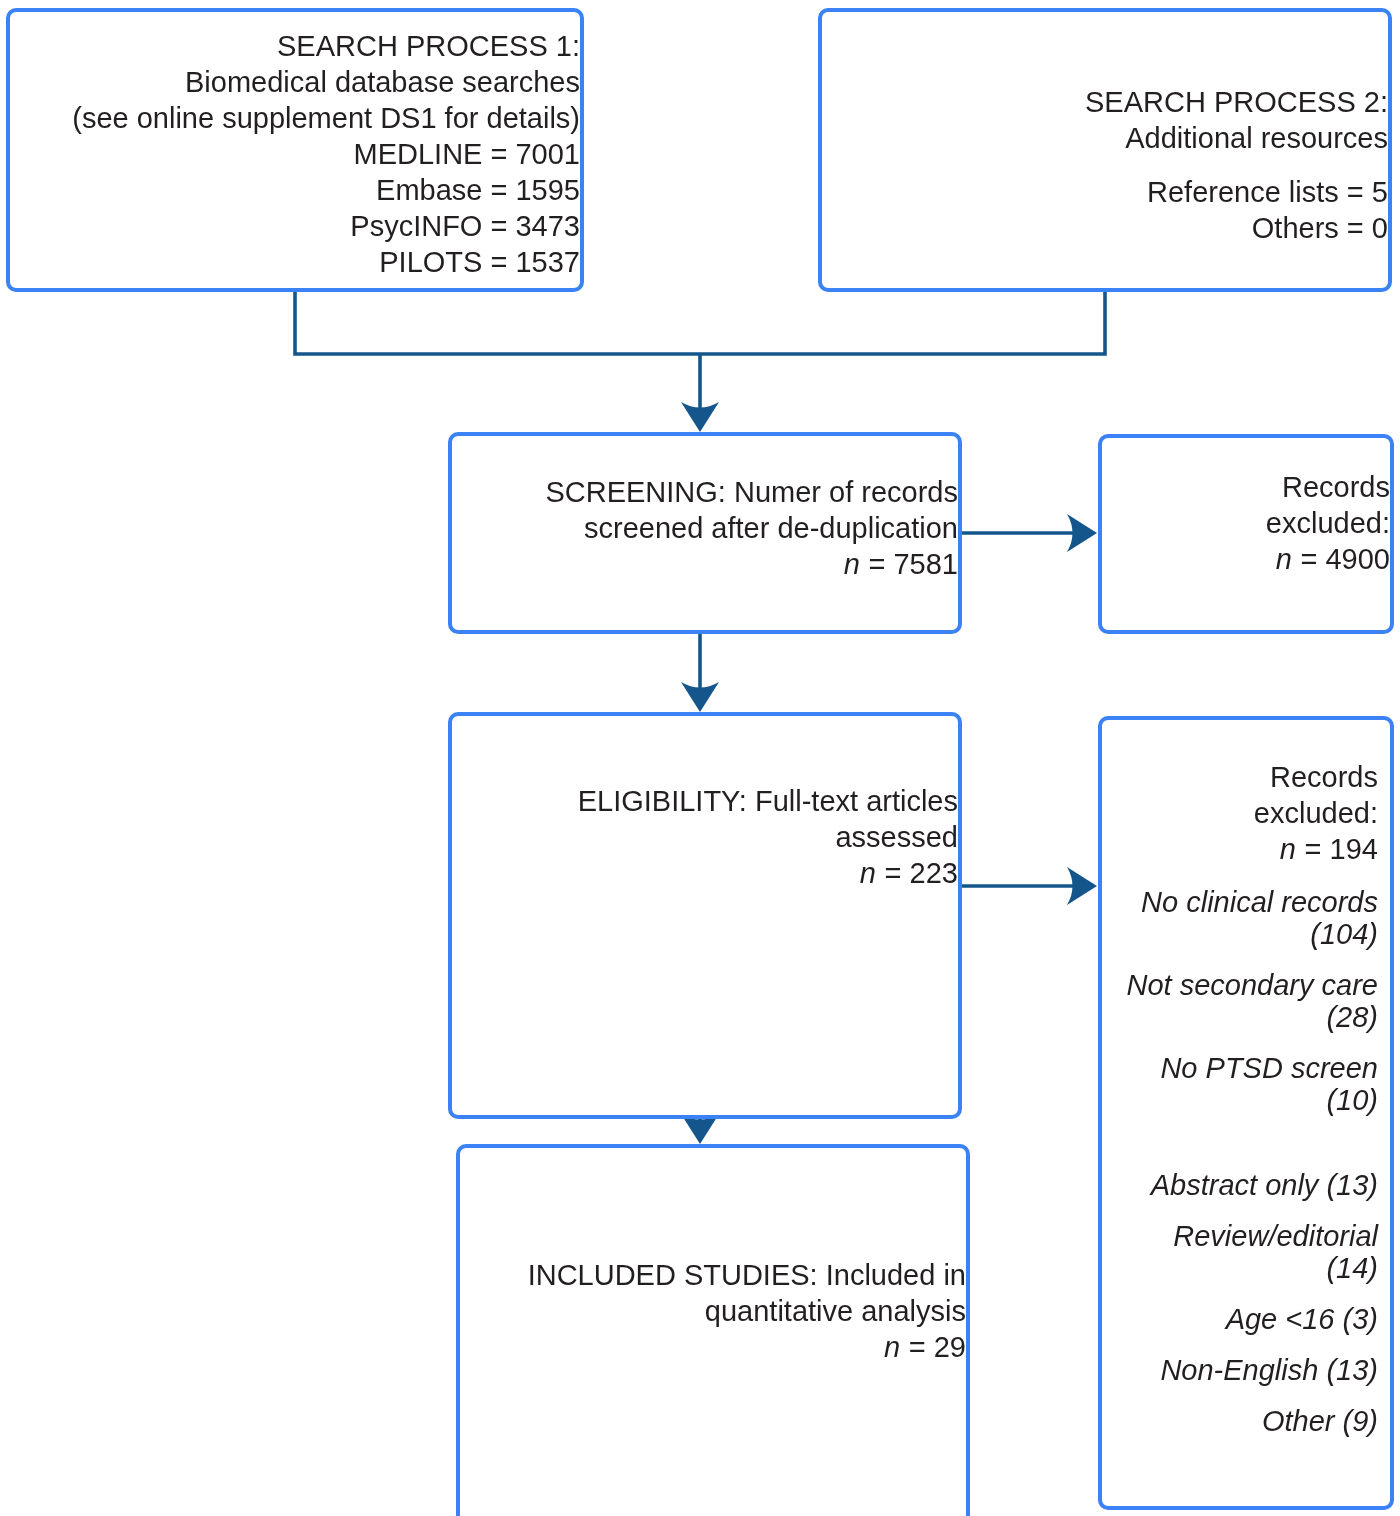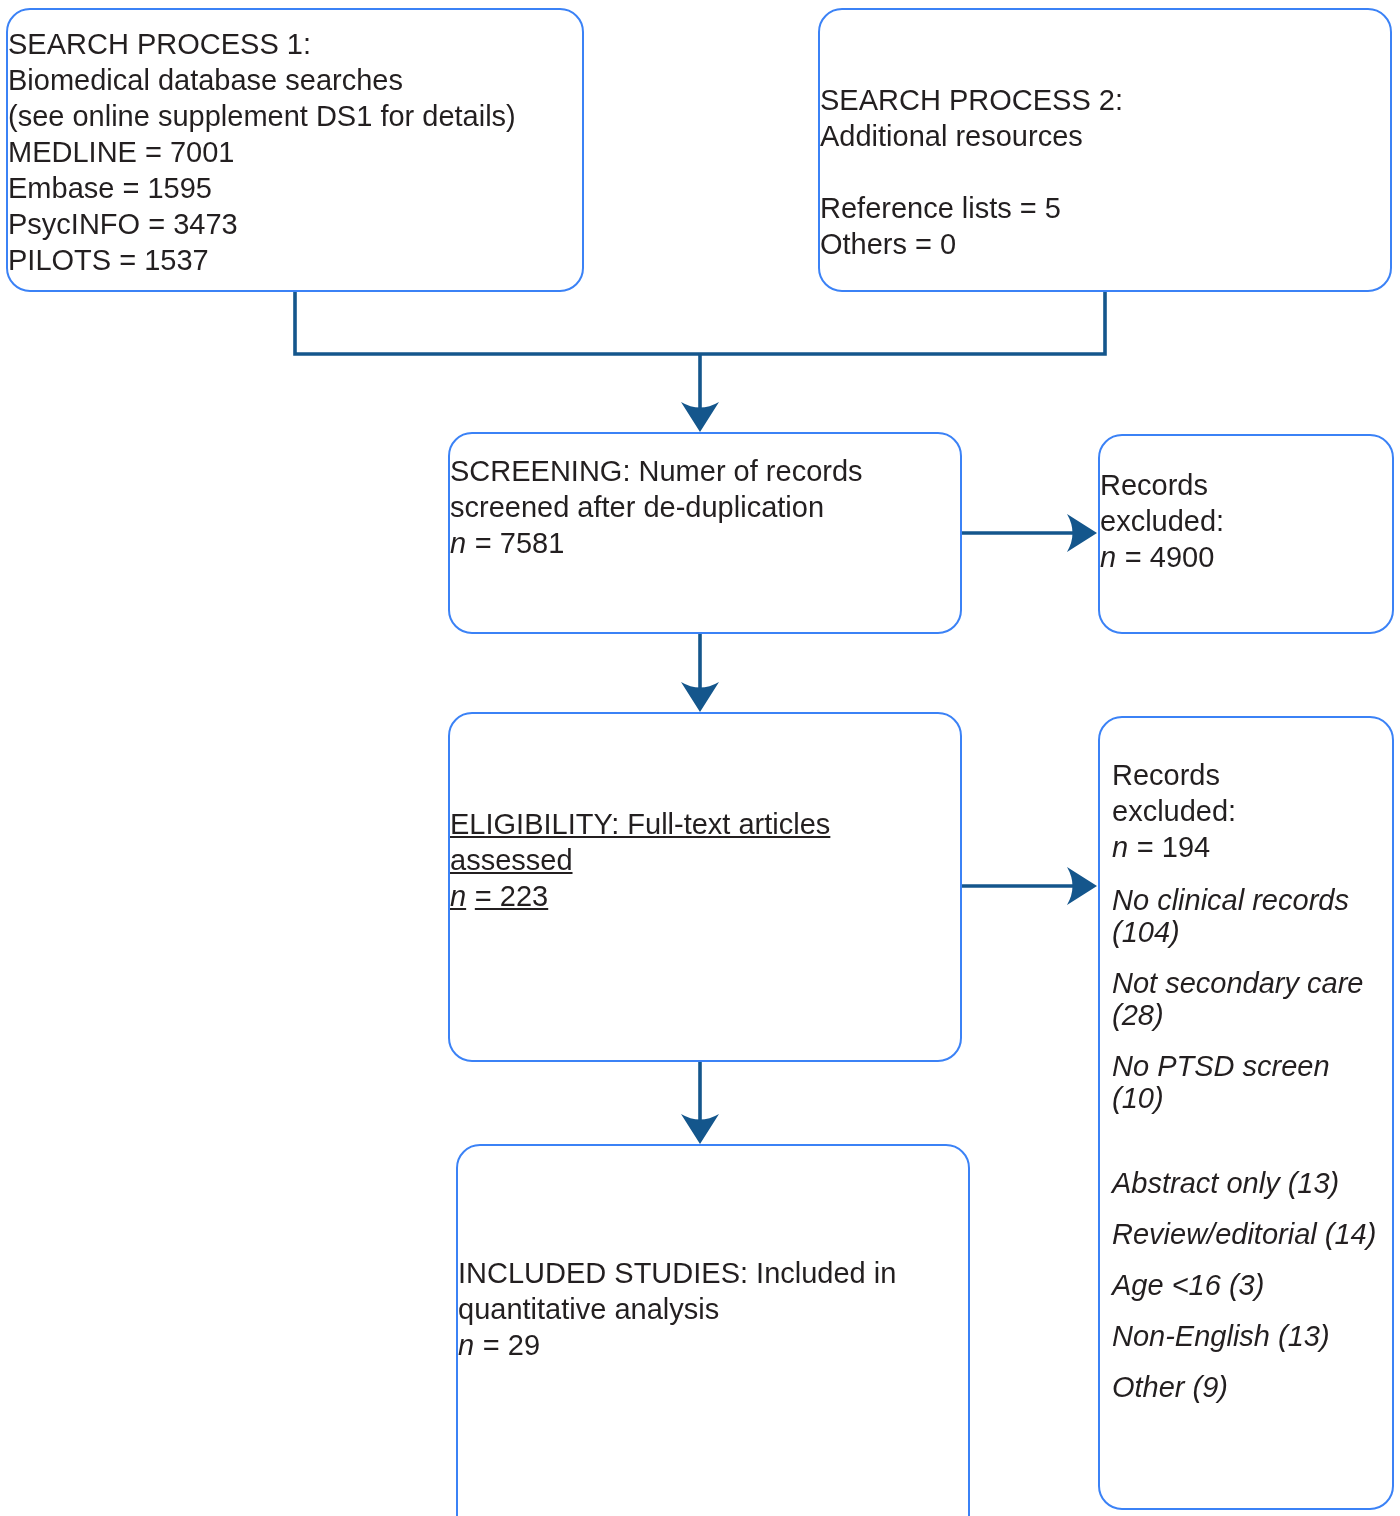--- a/index.html
+++ b/index.html
@@ -14,39 +14,39 @@
   }
   svg.connectors {
     position: absolute;
     left: 0; top: 0;
     width: 1400px; height: 1516px;
   }
   .box {
     position: absolute;
     box-sizing: border-box;
     background: #ffffff;
-    border: 2px solid #3b82f6;
-    border-radius: 24px;
-    text-align: left;
+    border: 4px solid #3b82f6;
+    border-radius: 10px;
+    text-align: right;
     font-size: 29px;
     line-height: 36px;
   }
   .line { white-space: nowrap; }
   .n-line { }
   .n-line .nvar { font-style: italic; margin-right: 0.30em; }
 
   .box-search1 { left: 6px;    top: 8px;    width: 578px; height: 284px; padding-top: 16px; }
   .box-search1 .items { }
 
   .box-search2 { left: 818px;  top: 8px;    width: 574px; height: 284px; padding-top: 72px; }
-  .box-search2 .items { margin-top: 36px; }
+  .box-search2 .items { margin-top: 18px; }
 
-  .box-screening   { left: 448px;  top: 432px;  width: 514px; height: 202px; padding-top: 19px; }
+  .box-screening   { left: 448px;  top: 432px;  width: 514px; height: 202px; padding-top: 38px; }
   .box-excluded1   { left: 1098px; top: 434px;  width: 296px; height: 200px; padding-top: 31px; }
-  .box-eligibility { left: 448px;  top: 712px;  width: 514px; height: 350px; padding-top: 92px; text-decoration: underline; }
+  .box-eligibility { left: 448px;  top: 712px;  width: 514px; height: 407px; padding-top: 67px; }
   .box-included    { left: 456px;  top: 1144px; width: 514px; height: 428px; padding-top: 109px; }
 
   .box-excluded2 {
     left: 1098px; top: 716px; width: 296px; height: 794px;
     padding: 39px 12px 0 12px;
   }
   .box-excluded2 .n-line { margin-top: 0; }
   .reasons { margin-top: 1px; }
   .reason {
     font-style: italic;

